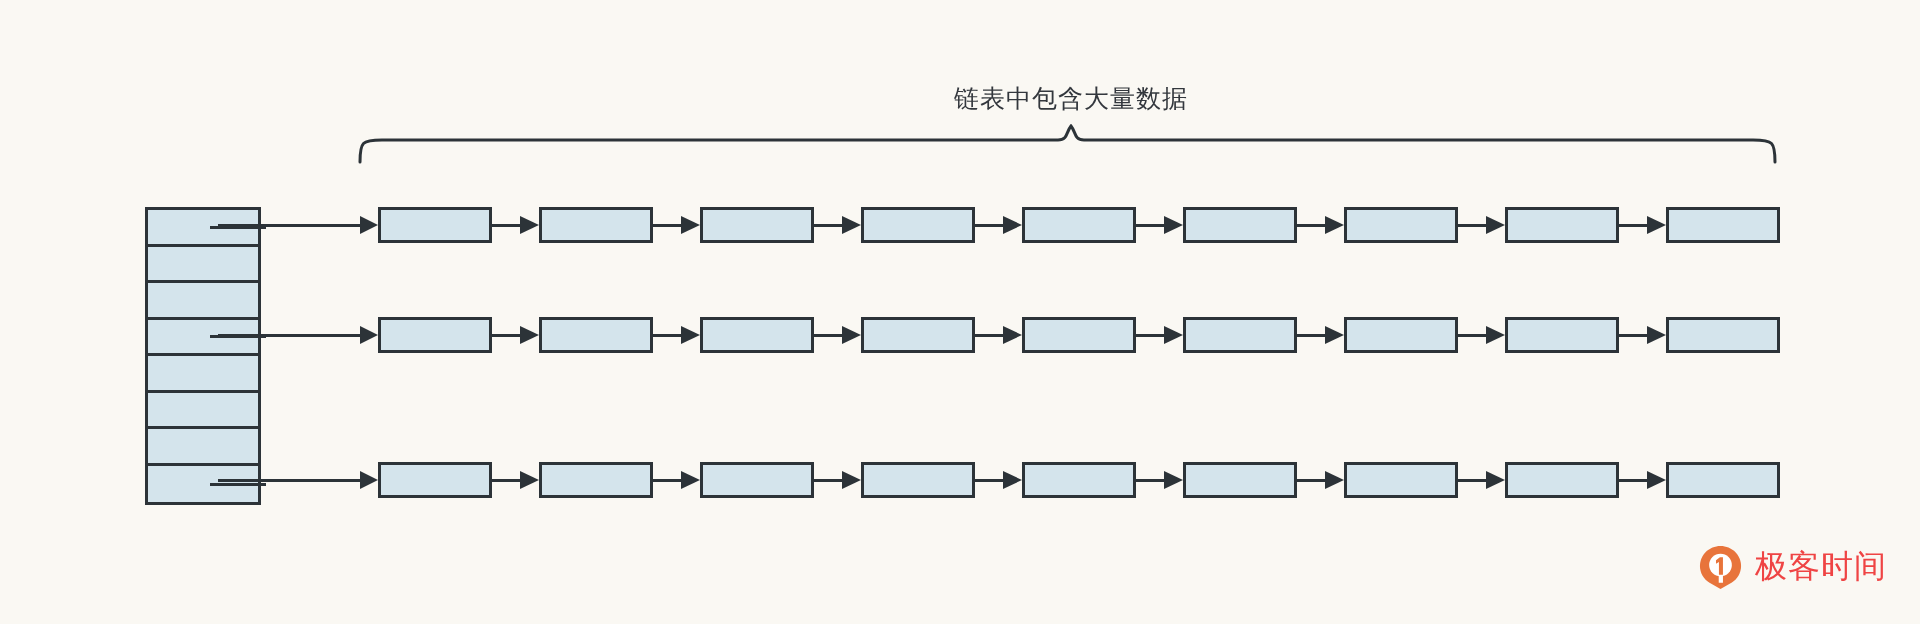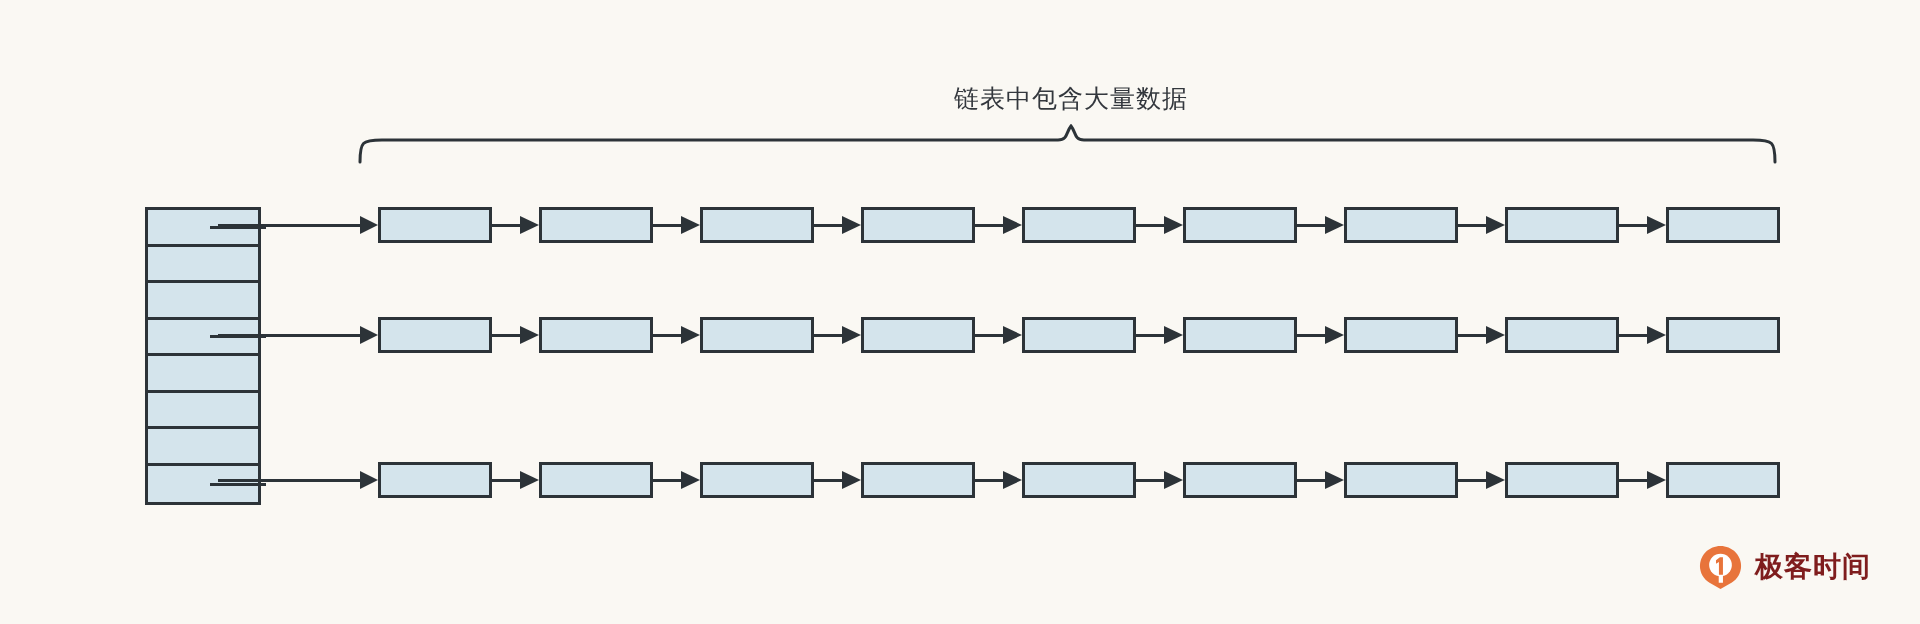--- a/index.html
+++ b/index.html
@@ -136,25 +136,25 @@
     display: flex;
     align-items: center;
     gap: 11px;
   }
   #logo-mark {
     width: 47px;
     height: 47px;
     flex: 0 0 auto;
   }
   #logo-text {
-    font-size: 28px;
-    color: #7f1d1d;
+    font-size: 32px;
+    color: #ef4444;
     letter-spacing: 1px;
     white-space: nowrap;
-    font-weight: 700;
+    font-weight: 400;
   }
 </style>
 </head>
 <body>
 
 <div id="stage">
 
   <div id="caption">
     <span id="caption-inner">链表中包含大量数据</span>
   </div>

